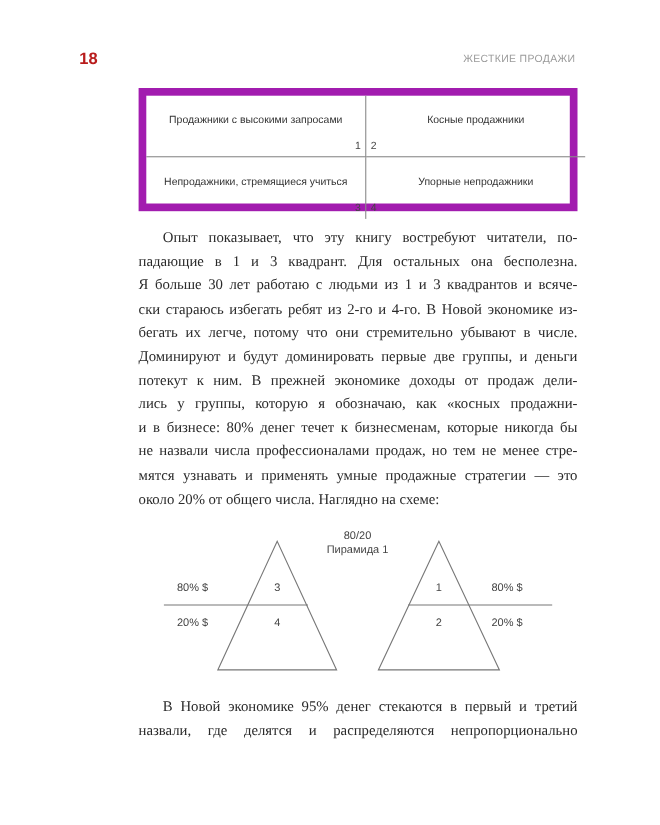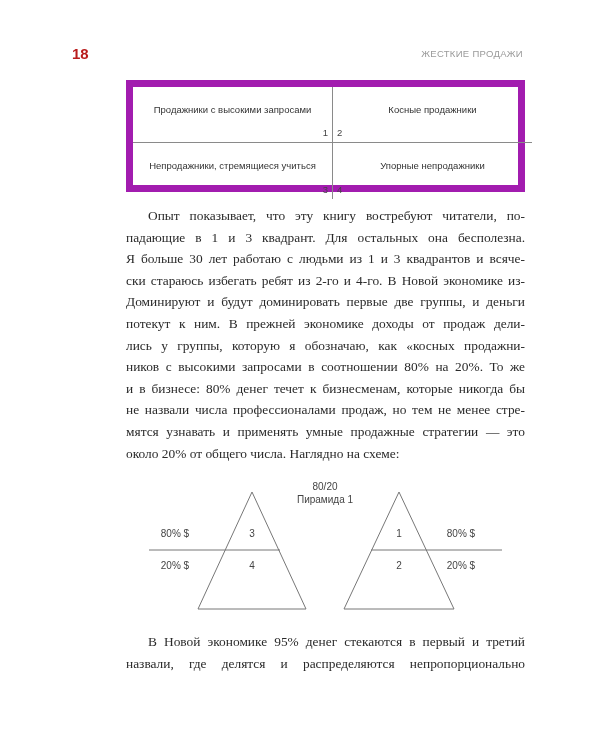--- a/index.html
+++ b/index.html
@@ -66,24 +66,24 @@
     <span class="label">Упорные непродажники</span>
     <span class="num">4</span>
   </div>
 </div>
 
 <div class="body-text">
   <span class="line first">Опыт показывает, что эту книгу востребуют читатели, по-</span>
   <span class="line">падающие в 1 и 3 квадрант. Для остальных она бесполезна.</span>
   <span class="line">Я больше 30 лет работаю с людьми из 1 и 3 квадрантов и всяче-</span>
   <span class="line">ски стараюсь избегать ребят из 2-го и 4-го. В Новой экономике из-</span>
+  <span class="line">бегать их легче, потому что они стремительно убывают в числе.</span>
   <span class="line">Доминируют и будут доминировать первые две группы, и деньги</span>
   <span class="line">потекут к ним. В прежней экономике доходы от продаж дели-</span>
   <span class="line">лись у группы, которую я обозначаю, как «косных продажни-</span>
-  <span class="line">ников с высокими запросами в соотношении 80% на 20%. То же</span>
   <span class="line">и в бизнесе: 80% денег течет к бизнесменам, которые никогда бы</span>
   <span class="line">не назвали числа профессионалами продаж, но тем не менее стре-</span>
   <span class="line">мятся узнавать и применять умные продажные стратегии — это</span>
   <span class="line last">около 20% от общего числа. Наглядно на схеме:</span>
 </div>
 
 <svg class="diagram" width="600" height="750" viewBox="0 0 600 750">
 
   <text x="325" y="490" text-anchor="middle">80/20</text>
   <text x="325" y="503" text-anchor="middle">Пирамида 1</text>

